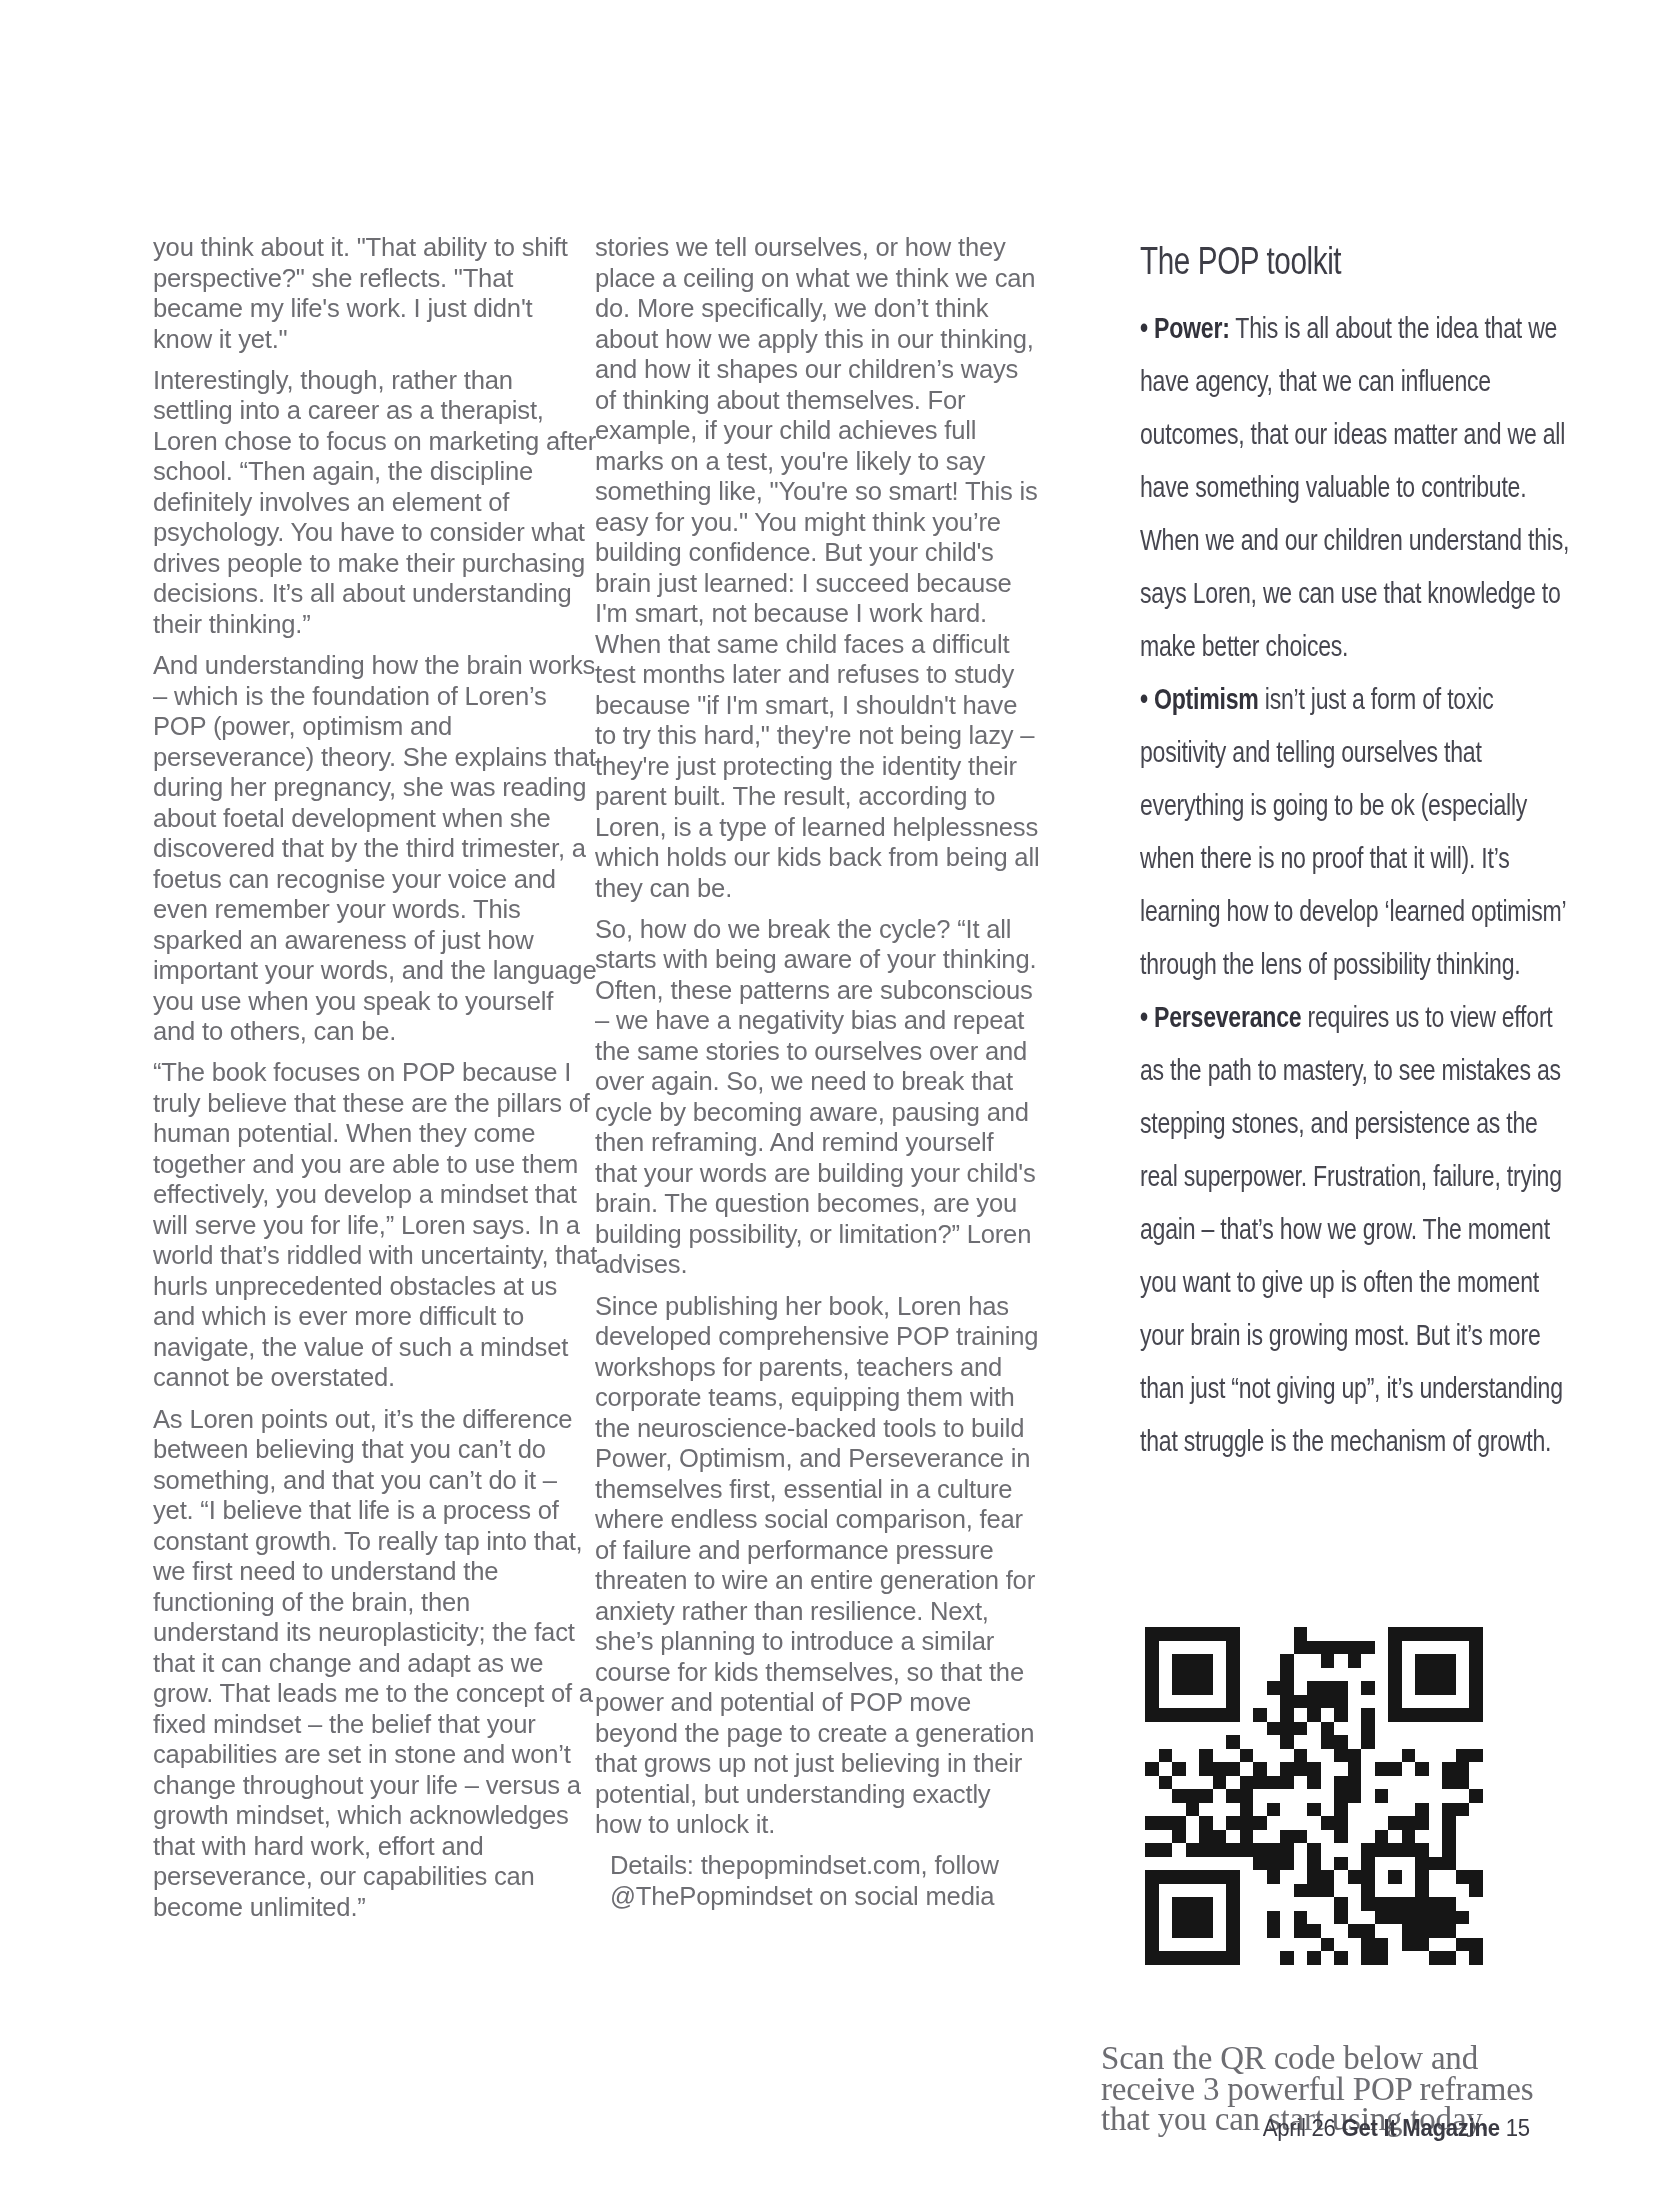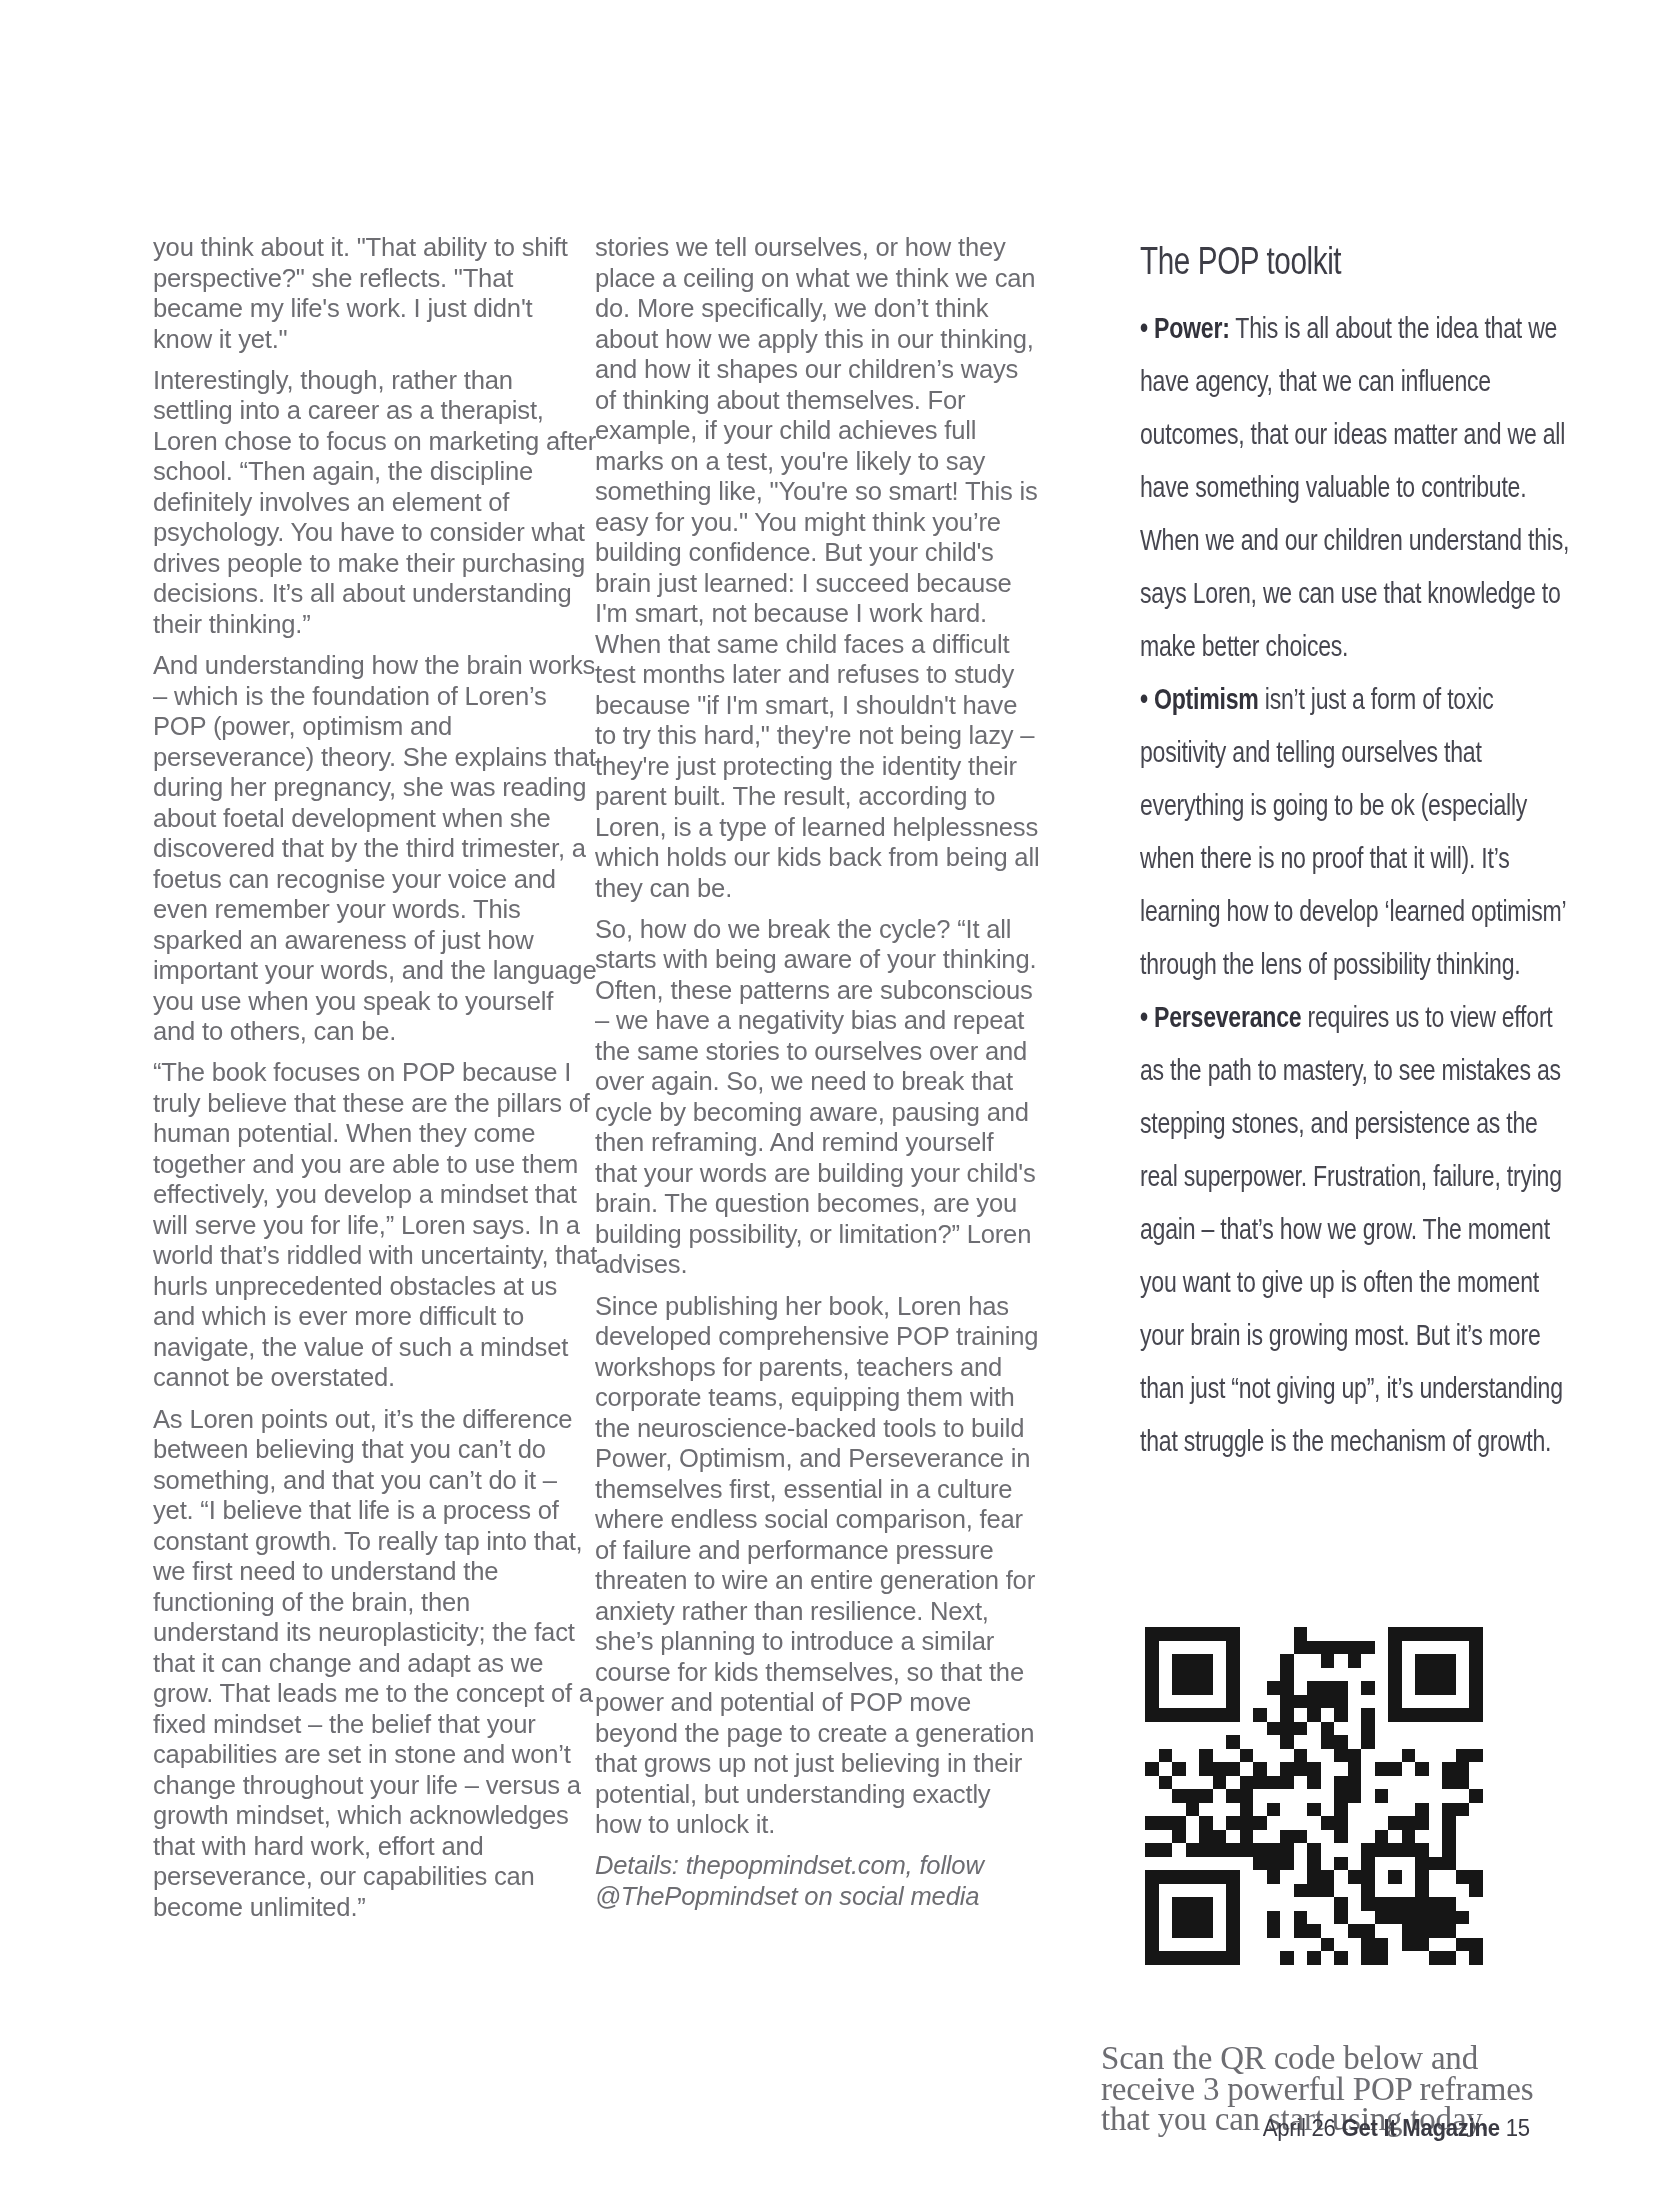--- a/index.html
+++ b/index.html
@@ -4,21 +4,21 @@
 <style>
   html,body{margin:0;padding:0;background:#ffffff;}
   body{width:1680px;height:2191px;position:relative;font-family:"Liberation Sans",sans-serif;overflow:hidden;}
 
   .col{position:absolute;top:232px;}
   .col-left{left:153px;width:445px;}
   .col-mid{left:595px;width:445px;}
   .col-right{left:1140px;width:439px;}
 
   .body-copy p{margin:0 0 10.8px 0;font-size:25.6px;line-height:30.5px;color:#6d6d72;letter-spacing:-0.2px;}
-  .body-copy p.details{font-style:italic;margin-top:3.9px;}
+  .body-copy p.details{margin-top:3.9px;margin-left:15px;}
 
   .condense{transform:scaleX(0.78);transform-origin:top left;width:563px;}
   .toolkit-title{font-size:38px;line-height:47px;font-weight:400;color:#3d3d46;margin:5.9px 0 15.8px 0;letter-spacing:-0.5px;}
   .toolkit-item{font-size:29.6px;line-height:53px;font-weight:400;color:#46464f;margin:0;letter-spacing:-0.3px;}
   .toolkit-item b{font-weight:700;color:#32323b;}
 
   .qr-wrap{position:absolute;left:1145px;top:1627px;width:338px;height:338px;}
   .qr-wrap svg{display:block;width:338px;height:338px;}
 
   .qr-caption{position:absolute;left:1101px;top:2010px;width:453px;font-size:33px;line-height:30.5px;color:#6d6d72;letter-spacing:-0.2px;font-family:Liberation Serif, serif;}

